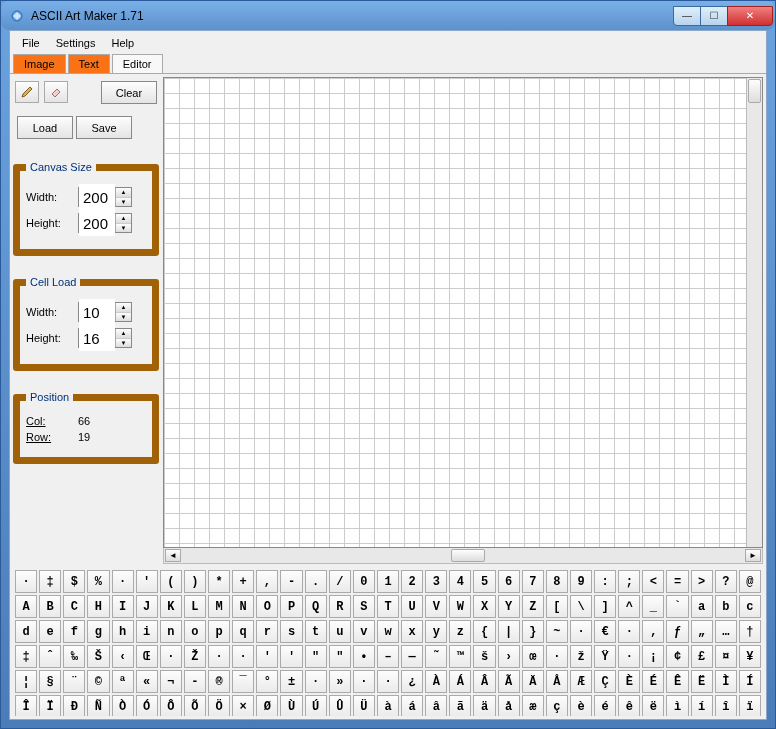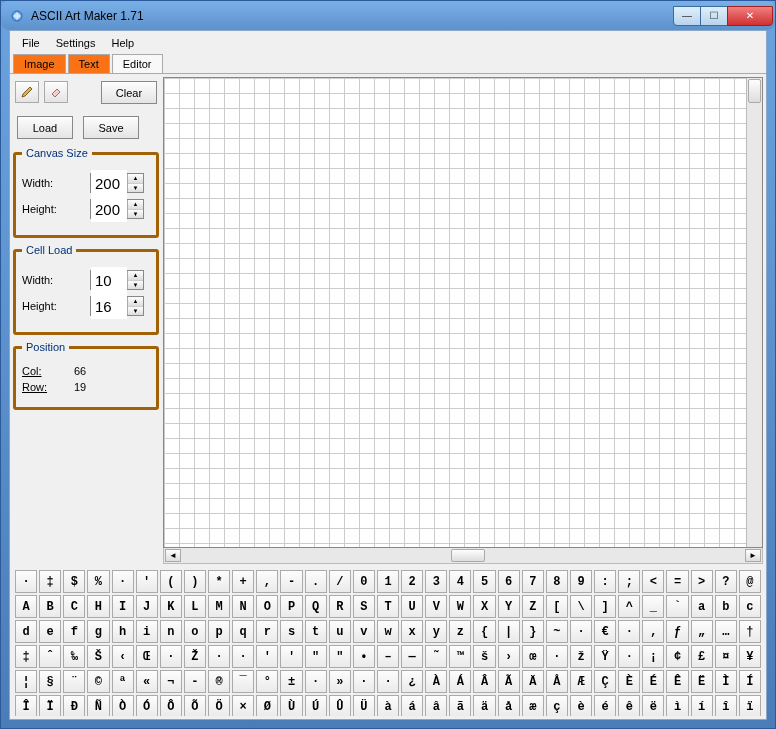--- a/index.html
+++ b/index.html
@@ -26,25 +26,25 @@
 
 .tabbody { flex: 1; background: #f0f0f0; border-top: 1px solid #aaa; display: flex; flex-direction: column; padding: 3px; }
 
 .topstrip { flex: 1; display: flex; gap: 4px; }
 .sidebar { width: 146px; display: flex; flex-direction: column; gap: 6px; }
 
 .toolrow { display: flex; gap: 5px; padding: 4px 2px; }
 .toolbtn { width: 24px; height: 22px; border: 1px solid #aaa; background: linear-gradient(#fdfdfd,#e4e4e4); display: flex; align-items: center; justify-content: center; }
 .btn { height: 23px; border: 1px solid #888; background: linear-gradient(#fdfdfd,#e4e4e4); cursor: default; display: flex; align-items: center; justify-content: center; }
 .btn.wide { width: 56px; }
-.btnrow { display: flex; gap: 10px; justify-content: flex-start; padding: 2px 4px; }
-
-fieldset { border: 3px solid #a16207; padding: 8px 12px 10px 6px; border-radius: 3px; }
+.btnrow { display: flex; gap: 3px; justify-content: flex-start; padding: 2px 4px; }
+
+fieldset { border: 7px solid #a16207; padding: 8px 6px 10px 6px; border-radius: 3px; margin-top: 14px; }
 legend { padding: 0 4px; color: #003078; }
-.frow { display: flex; align-items: center; margin: 6px 0; justify-content: space-between; }
+.frow { display: flex; align-items: center; margin: 6px 0; }
 .frow label { width: 52px; }
 .spin { display: flex; align-items: center; border: 1px solid #888; height: 20px; background: #fff; width: 54px; }
 .spin input { border: none; width: 36px; height: 26px; padding: 0 4px; font-size: 15px; outline: none; }
 .spinbtns { display: flex; flex-direction: column; width: 16px; height: 18px; border-left: 1px solid #aaa; }
 .spinbtns div { flex: 1; background: linear-gradient(#fdfdfd,#ddd); font-size: 6px; text-align: center; line-height: 8px; border-bottom: 1px solid #ccc; }
 .spinbtns div:last-child { border-bottom: none; }
 
 .posrow { display: flex; margin: 4px 0; }
 .posrow span:first-child { width: 52px; text-decoration: underline; }
 

